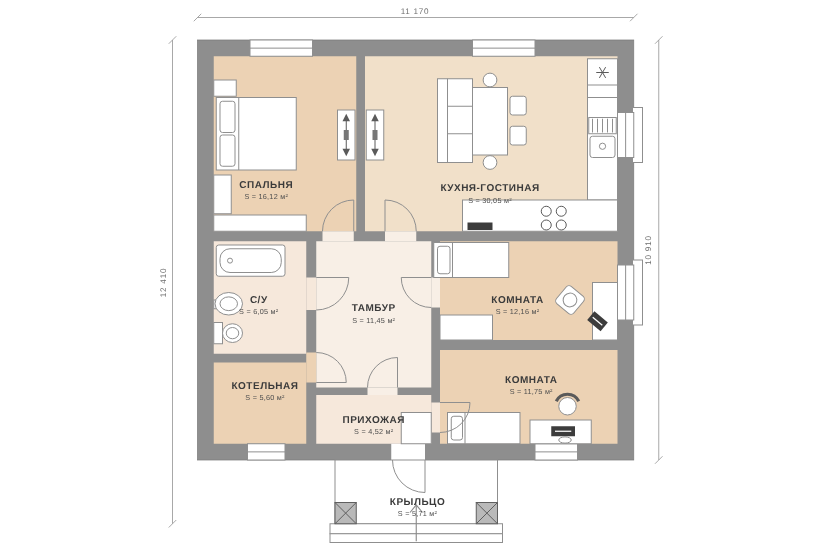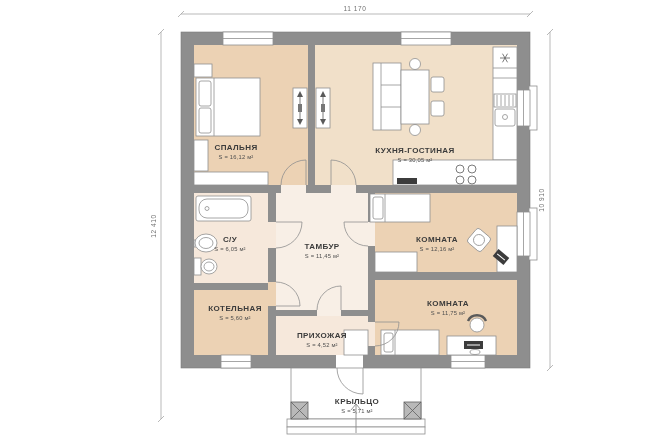--- a/index.html
+++ b/index.html
@@ -1,17 +1,17 @@
 <!DOCTYPE html>
 <html><head>
 <meta charset="utf-8">
 <style>
   html,body{margin:0;padding:0;background:#ffffff;}
   .canvas{position:relative;width:580px;height:440px;background:#ffffff;overflow:hidden;
-          font-family:"Liberation Sans","DejaVu Sans",sans-serif;margin-left:23px;}
+          font-family:"Liberation Sans","DejaVu Sans",sans-serif;}
   svg text{font-family:"Liberation Sans","DejaVu Sans",sans-serif;}
   .room-name{font-size:8px;font-weight:bold;fill:#3b3b3b;text-anchor:middle;letter-spacing:.4px;}
   .room-area{font-size:5.8px;fill:#4f4f4f;text-anchor:middle;letter-spacing:.2px;}
   .dim-text{font-size:6.5px;fill:#6f6f6f;text-anchor:middle;letter-spacing:.6px;}
   .f{fill:#ffffff;stroke:#8f8f8f;stroke-width:.8;}
   .s{fill:none;stroke:#8f8f8f;stroke-width:.8;}
   .s55{fill:none;stroke:#5a5a5a;stroke-width:.8;}
   .dim{stroke:#9b9b9b;stroke-width:.7;fill:none;}
   .dk{fill:#3c3c3c;stroke:none;}
 </style>

